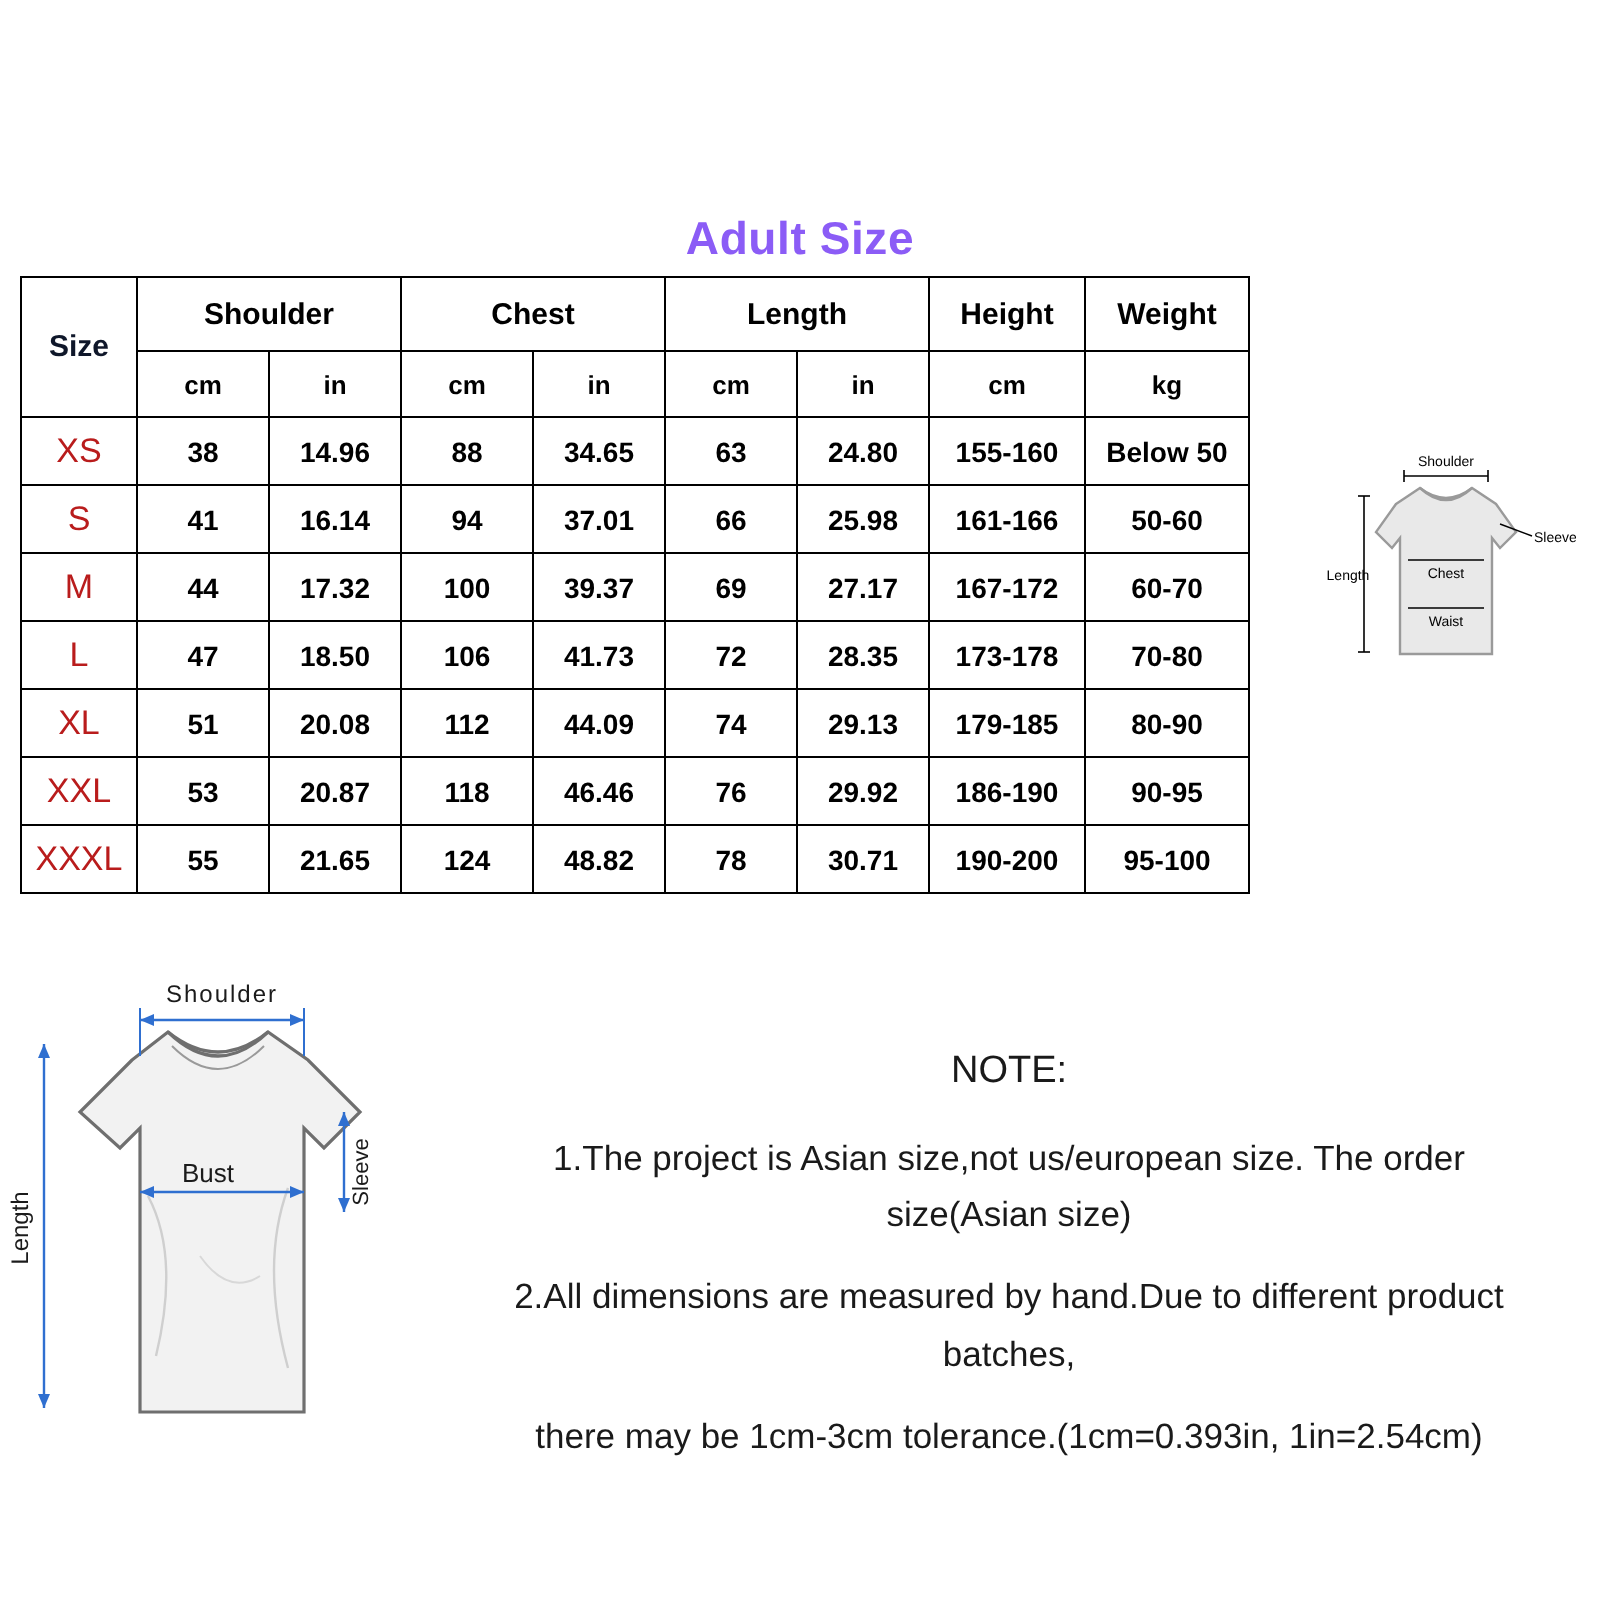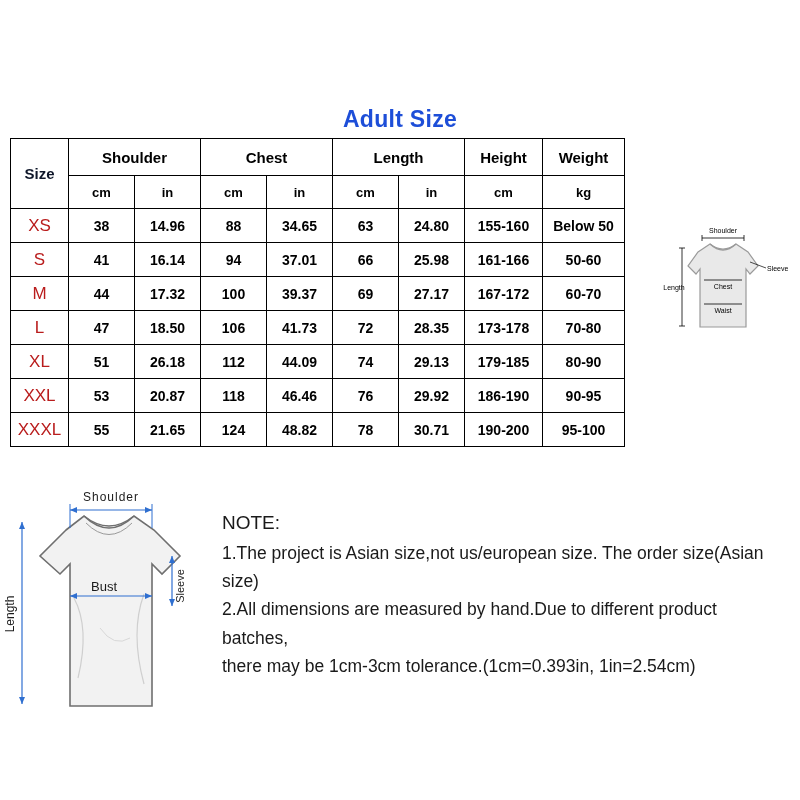--- a/index.html
+++ b/index.html
@@ -24,21 +24,21 @@
     left: 0; top: 0;
     width: 800px; height: 470px;
     background: #ffffff;
   }
 
   .title {
     position: absolute;
     left: 0; top: 106px;
     width: 800px;
     text-align: center;
-    color: #1d4ed8;
+    color: #8b5cf6;
     font-size: 23px;
     font-weight: bold;
     letter-spacing: 0.3px;
   }
 
   
   .size-table {
     position: absolute;
     left: 10px;
     top: 138px;
@@ -111,21 +111,21 @@
     position: absolute;
     left: 222px;
     top: 38px;
     width: 565px;
     color: #1a1a1a;
     font-size: 17.5px;
     line-height: 1.62;
   }
   .note-title { font-size: 19px; }
   .note-red { color: #ff0000; }
-  .note-p { margin: 0; }
+  .note-p { margin: 13px; text-align: center; }
 
   .divider {
     position: absolute;
     left: 0;
     top: 469px;
     width: 800px;
     height: 1px;
     background: #ffffff;
   }
   svg text {
@@ -213,21 +213,21 @@
           <td class="row-cell">106</td>
           <td class="row-cell">41.73</td>
           <td class="row-cell">72</td>
           <td class="row-cell">28.35</td>
           <td class="row-cell">173-178</td>
           <td class="row-cell">70-80</td>
         </tr>
         <tr>
           <td class="row-cell sizecol">XL</td>
           <td class="row-cell">51</td>
-          <td class="row-cell">26.18</td>
+          <td class="row-cell">20.08</td>
           <td class="row-cell">112</td>
           <td class="row-cell">44.09</td>
           <td class="row-cell">74</td>
           <td class="row-cell">29.13</td>
           <td class="row-cell">179-185</td>
           <td class="row-cell">80-90</td>
         </tr>
         <tr>
           <td class="row-cell sizecol">XXL</td>
           <td class="row-cell">53</td>

